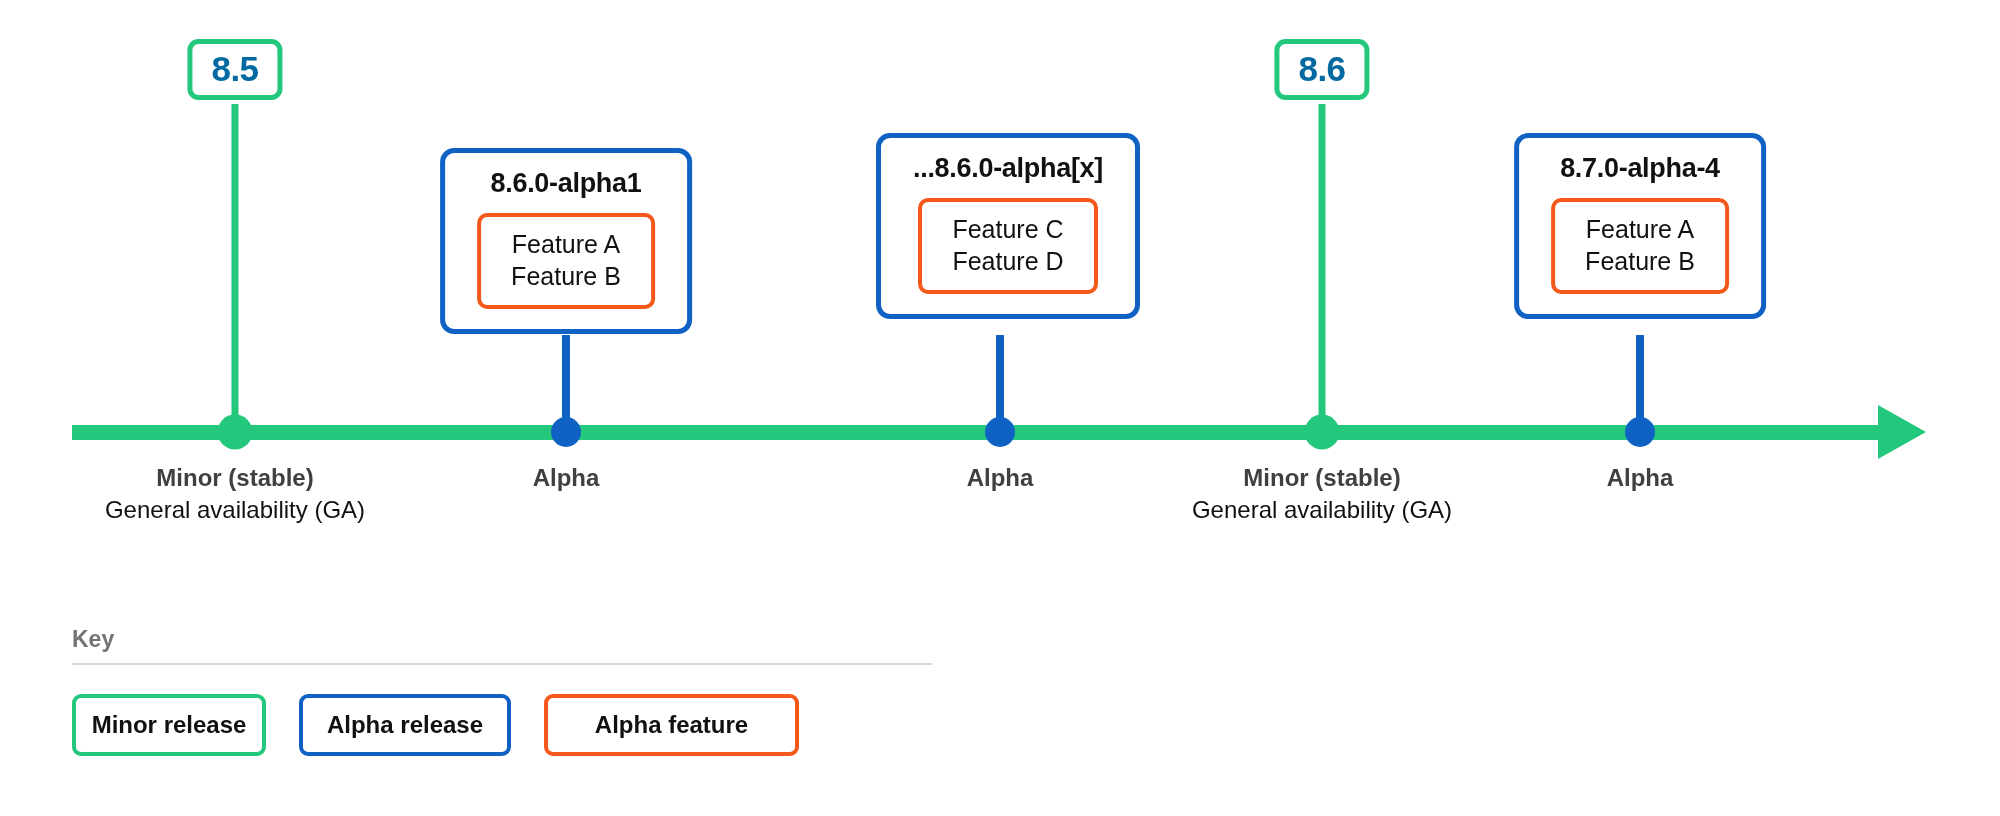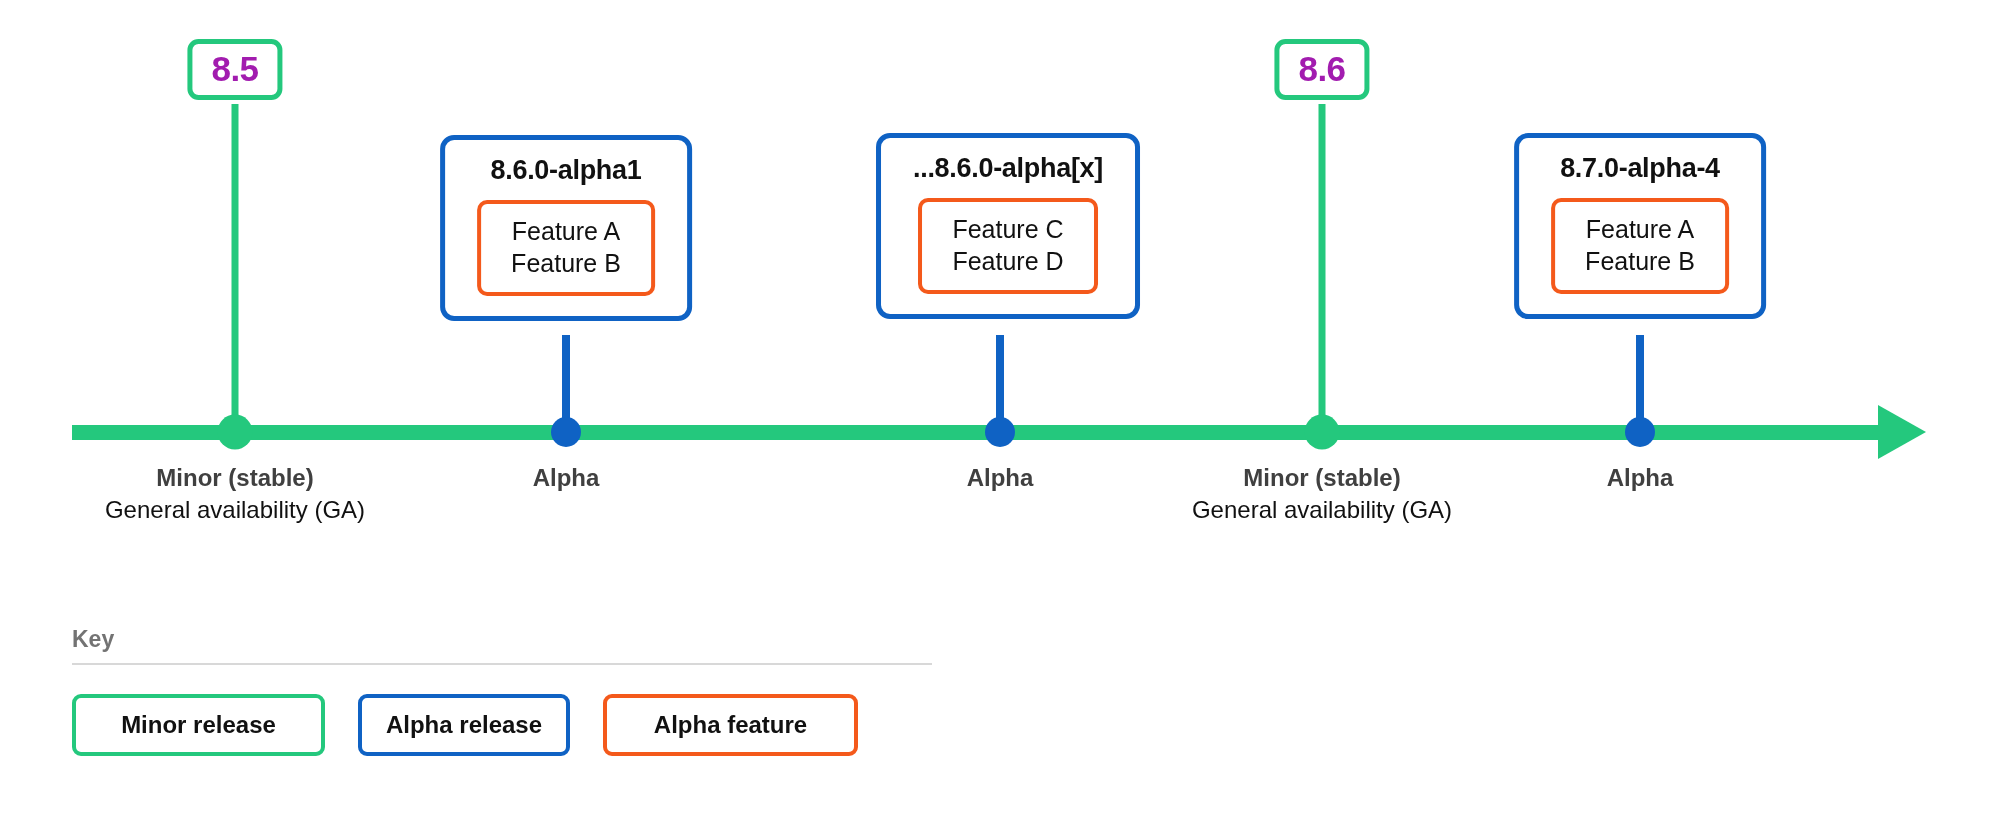--- a/index.html
+++ b/index.html
@@ -42,21 +42,21 @@
     position:absolute;
     transform:translateX(-50%);
     border:5px solid var(--green);
     border-radius:11px;
     background:#fff;
     padding:7px 19px 9px 19px;
     font-size:35px;
     font-weight:bold;
     letter-spacing:-0.5px;
     line-height:1;
-    color:#a21caf;
+    color:#0369a1;
     white-space:nowrap;
     text-align:center;
   }
   .minor-stem{
     position:absolute;
     transform:translateX(-50%);
     width:7px;
     background:var(--green);
   }
   .minor-dot{
@@ -158,21 +158,21 @@
     height:62px;
     display:flex;
     align-items:center;
     justify-content:center;
     padding:0 26px;
     font-size:24px;
     font-weight:bold;
     color:#111;
     white-space:nowrap;
   }
-  .key-chip.green{border:4px solid var(--green);width:253px;}
+  .key-chip.green{border:4px solid var(--green);width:194px;}
   .key-chip.blue{border:4px solid var(--blue);width:212px;}
   .key-chip.orange{border:4px solid var(--orange);width:255px;}
 </style>
 </head>
 <body>
 
 <div id="stage">
 
   <div class="axis-line"></div>
   <div class="axis-arrow"></div>
@@ -191,21 +191,21 @@
     <div class="minor-badge" style="left:1322px;top:39px;">8.6</div>
     <div class="minor-stem" style="left:1322px;top:104px;height:328px;"></div>
     <div class="minor-dot" style="left:1322px;top:432px;"></div>
     <div class="axis-caption" style="left:1322px;top:462px;">
       <div class="caption-primary">Minor (stable)</div>
       <div class="caption-secondary">General availability (GA)</div>
     </div>
   </div>
 
   <div class="alpha-marker">
-    <div class="alpha-box" style="left:566px;top:135px;text-align:center;">
+    <div class="alpha-box" style="left:566px;top:148px;text-align:center;">
       <div class="alpha-title">8.6.0-alpha1</div>
       <div class="feature-box">
         <div class="feature-line">Feature A</div>
         <div class="feature-line">Feature B</div>
       </div>
     </div>
     <div class="alpha-stem" style="left:566px;top:335px;height:97px;"></div>
     <div class="alpha-dot" style="left:566px;top:432px;"></div>
     <div class="axis-caption" style="left:566px;top:462px;">
       <div class="caption-primary">Alpha</div>

